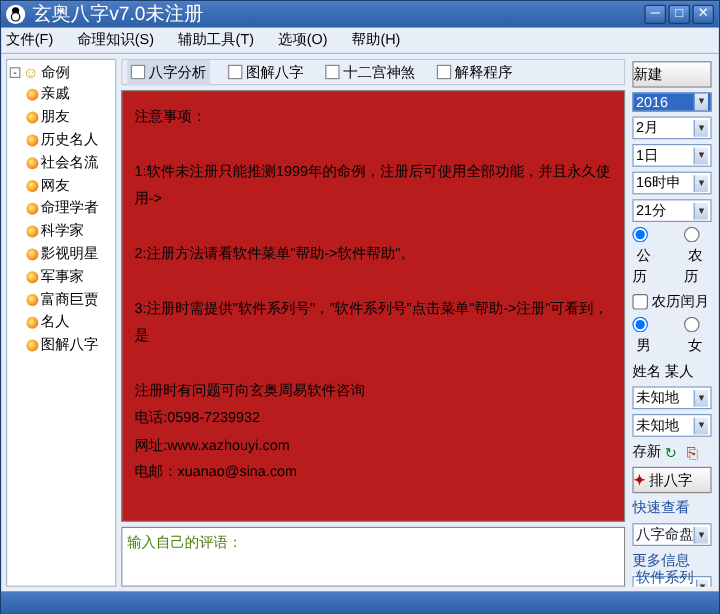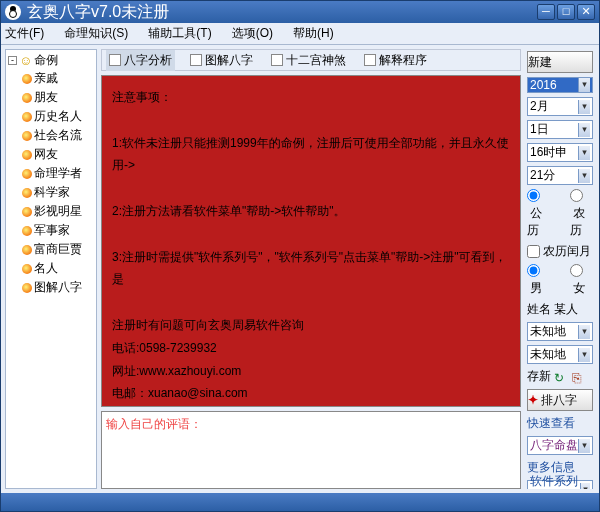--- a/index.html
+++ b/index.html
@@ -21,21 +21,21 @@
 .smile{color:#d4a000;font-size:13px}
 .tree-children{margin-left:14px}
 .tree-item{display:flex;align-items:center;gap:2px;padding:1px 0;cursor:pointer;white-space:nowrap}
 .tree-item .dot{width:10px;height:10px;display:inline-block;background:radial-gradient(circle at 40% 40%,#fff176,#f57f17 70%);border-radius:50%}
 .center{flex:1;display:flex;flex-direction:column;gap:4px;overflow:hidden}
 .tabbar{height:22px;background:#e8eef8;display:flex;align-items:center;gap:12px;padding:0 4px;border:1px solid #c0c8d8}
 .tab{display:flex;align-items:center;gap:3px;cursor:pointer;padding:2px 3px}
 .tab.active{background:#d0dae8}
 .tab-icon{width:12px;height:12px;border:1px solid #888;background:#fff}
 .main-area{flex:1;background:#b91c1c;border:1px solid #888;padding:10px;line-height:1.9;overflow:auto;color:#000;white-space:pre-wrap}
-.comment-area{height:78px;background:#fff;border:1px solid #888;padding:4px;color:#ef4444}
+.comment-area{height:50px;background:#fff;border:1px solid #888;padding:4px;color:#4d7c0f}
 .rightbar{width:70px;display:flex;flex-direction:column;gap:4px;padding:2px;overflow:hidden}
 .btn{height:22px;background:linear-gradient(#fefefe,#e0e0e0);border:1px solid #888;cursor:pointer;line-height:20px}
 .input-sel{height:20px;border:1px solid #7a9ac7;background:#fff;padding:0 2px;width:100%;display:flex;align-items:center;justify-content:space-between}
 .input-sel.hl{background:#316ac5;color:#fff}
 .input-sel .arrow{width:12px;height:14px;background:linear-gradient(#e8eef8,#c0d0e8);border-left:1px solid #7a9ac7;text-align:center;line-height:12px;font-size:9px;color:#333}
 .radio-row{display:flex;gap:20px;align-items:center}
 .radio-row input{margin-right:1px}
 .chk-row{display:flex;align-items:center;gap:3px}
 .lbl-row{display:flex;align-items:flex-end;gap:3px}
 .small-icons{display:flex;gap:4px;align-items:center}
@@ -214,21 +214,21 @@
           <span class="sic ref">↻</span>
           <span class="sic copy">⎘</span>
         </span>
       </div>
       <div class="btn paiba">
           <span class="pi">✦</span>
           <span>排八字</span>
         </div>
       <div class="section-head">快速查看</div>
       <div class="input-sel">
-          <span style="color:#701a75">八字命盘</span>
+          <span style="color:#0f172a">八字命盘</span>
           <span class="arrow">▾</span>
         </div>
       <div class="section-head">更多信息</div>
       <div class="input-sel">
           <span style="color:#2050a0">软件系列号</span>
           <span class="arrow">▾</span>
         </div>
     </div>
   </div>
   <div class="statusbar"></div>

